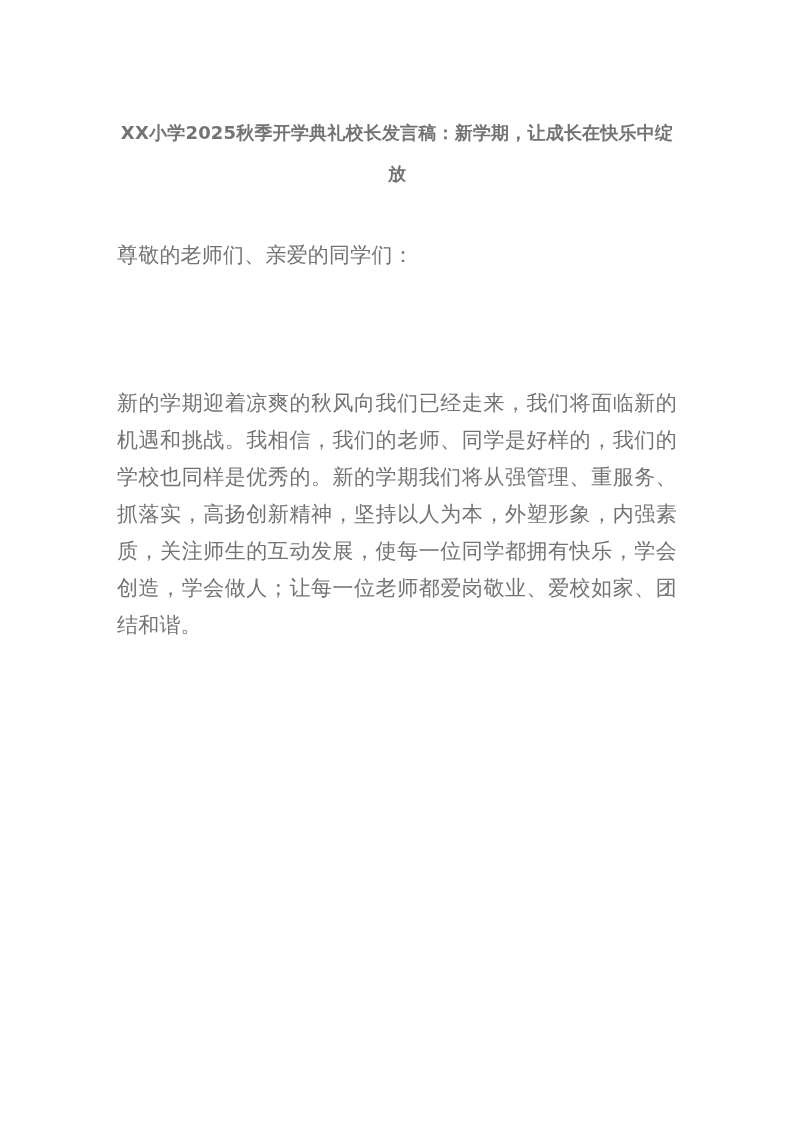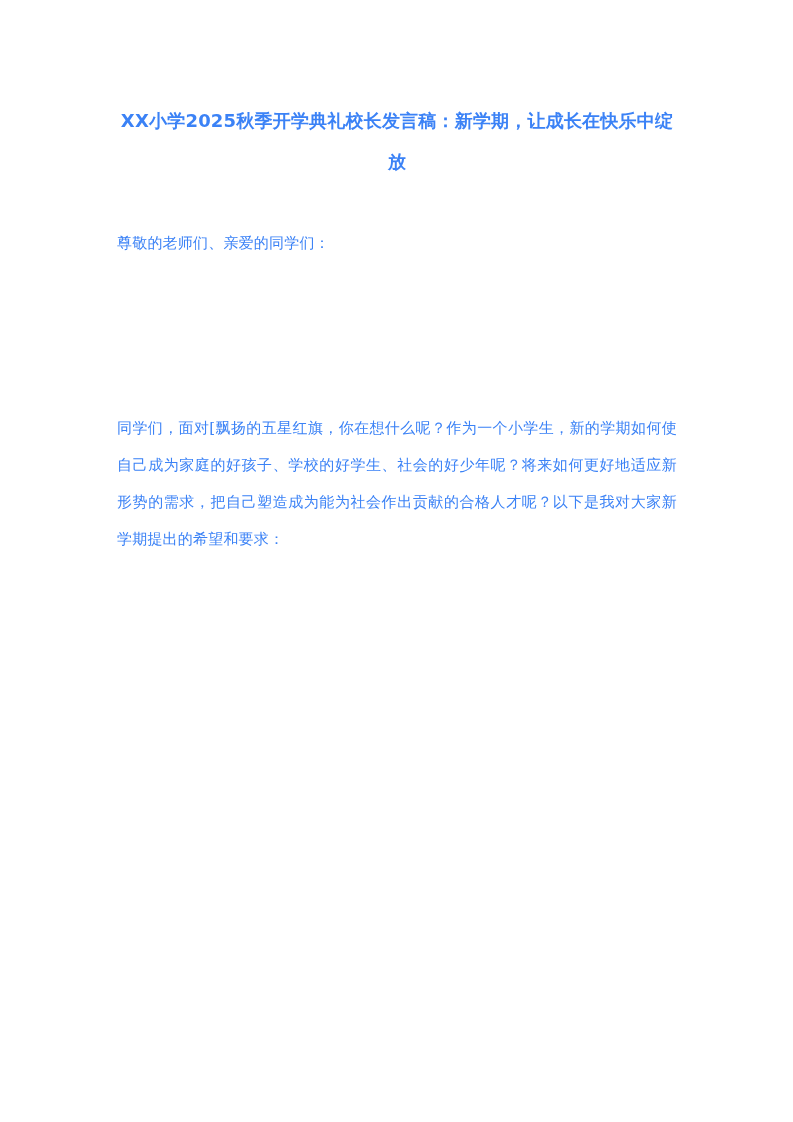--- a/index.html
+++ b/index.html
@@ -1,39 +1,39 @@
 <!DOCTYPE html>
 <html><head>
 <meta charset="utf-8">
 <style>
   html, body { margin:0; padding:0; background:#ffffff; }
   body { width:793px; height:1122px; position:relative; overflow:hidden; }
   .page {
-    position:absolute; left:117px; top:100px; width:560px;
-    color:#3b82f6;
+    position:absolute; left:117px; top:112px; width:560px;
+    color:#737373;
   }
   .title {
     font-family: "DejaVu Sans", "Liberation Sans", sans-serif;
     font-weight:bold; font-size:18px; line-height:41px;
     text-align:center; margin:0; letter-spacing:0.2px;
   }
   .para {
     font-family: "DejaVu Serif", "Liberation Serif", serif;
-    font-size:15px; line-height:37px; margin:0;
+    font-size:21px; line-height:37px; margin:0;
     text-align:justify; text-align-last:left;
     letter-spacing:0.2px;
   }
   .gap { height:37px; }
   .gap-title { height:43px; }
 </style>
 </head>
 <body>
 
 <div class="page">
   <h1 class="title">XX小学2025秋季开学典礼校长发言稿：新学期，让成长在快乐中绽放</h1>
   <div class="gap-title"></div>
   <p class="para">尊敬的老师们、亲爱的同学们：</p>
   <div class="gap"></div>
   <div class="gap"></div>
   <div class="gap"></div>
+  <p class="para">新的学期迎着凉爽的秋风向我们已经走来，我们将面临新的机遇和挑战。我相信，我们的老师、同学是好样的，我们的学校也同样是优秀的。新的学期我们将从强管理、重服务、抓落实，高扬创新精神，坚持以人为本，外塑形象，内强素质，关注师生的互动发展，使每一位同学都拥有快乐，学会创造，学会做人；让每一位老师都爱岗敬业、爱校如家、团结和谐。</p>
   <div class="gap"></div>
-  <p class="para">同学们，面对[飘扬的五星红旗，你在想什么呢？作为一个小学生，新的学期如何使自己成为家庭的好孩子、学校的好学生、社会的好少年呢？将来如何更好地适应新形势的需求，把自己塑造成为能为社会作出贡献的合格人才呢？以下是我对大家新学期提出的希望和要求：</p>
 </div>
 
 </body></html>

